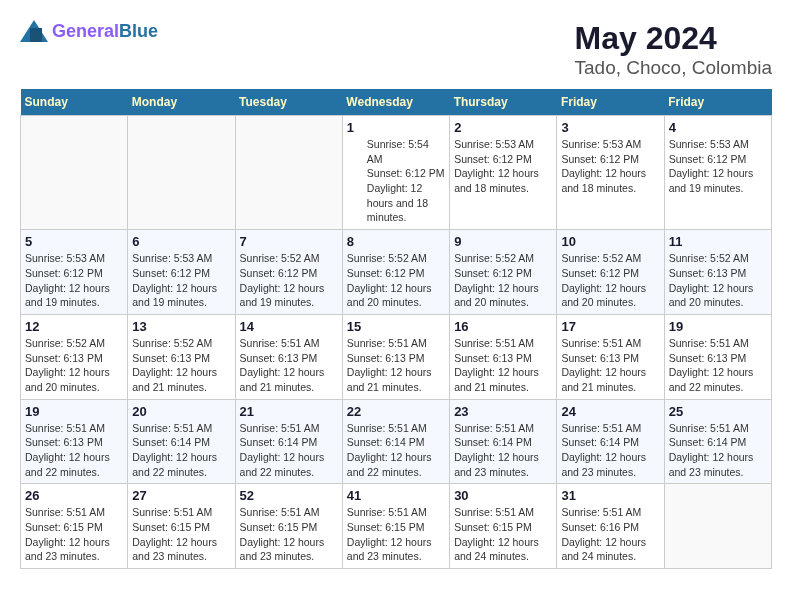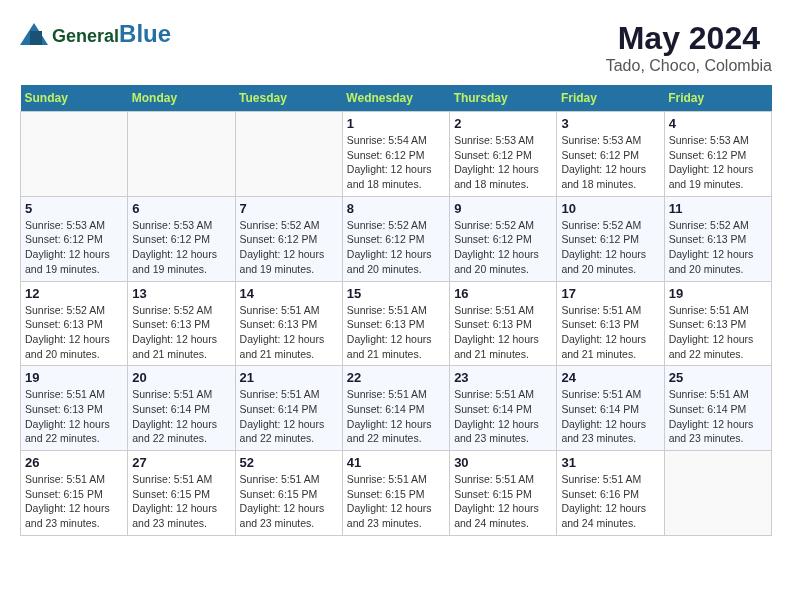--- a/index.html
+++ b/index.html
@@ -17,51 +17,51 @@
       margin-bottom: 10px;
     }
     .logo {
       display: flex;
       align-items: center;
       gap: 4px;
     }
     .logo-text-general {
       font-size: 18px;
       font-weight: bold;
-      color: #14532d;
+      color: #8b5cf6;
     }
     .logo-text-blue {
-      font-size: 24px;
+      font-size: 18px;
       font-weight: bold;
       color: #2471a3;
     }
     .logo-icon {
       width: 28px;
       height: 22px;
     }
     .title-block {
-      text-align: center;
+      text-align: left;
     }
     .month-year {
       font-size: 32px;
       font-weight: bold;
       color: #1a1a2e;
     }
     .location {
-      font-size: 16px;
+      font-size: 19px;
       color: #555;
     }
     table {
       width: 100%;
       border-collapse: collapse;
       font-size: 11px;
     }
     th {
       background-color: #2471a3;
-      color: #bef264;
+      color: #fef9c3;
       padding: 6px 4px;
       text-align: left;
       font-size: 12px;
       font-weight: bold;
     }
     td {
       border: 1px solid #ccc;
       vertical-align: top;
       padding: 4px;
       width: 107px;
@@ -118,21 +118,21 @@
         <th>Friday</th>
       </tr>
   </thead>
   <tbody id="calendar-body">
   <tr>
         <td class="empty"></td>
         <td class="empty"></td>
         <td class="empty"></td>
         <td>
           <span class="day-num">1</span>
-          <div class="day-info" style="white-space: pre-wrap;">Sunrise: 5:54 AM
+          <div class="day-info" style="white-space: pre-wrap; margin-left: 20px;">Sunrise: 5:54 AM
 Sunset: 6:12 PM
 Daylight: 12 hours and 18 minutes.</div>
         </td>
         <td>
           <span class="day-num">2</span>
           <div class="day-info" style="white-space: pre-wrap;">Sunrise: 5:53 AM
 Sunset: 6:12 PM
 Daylight: 12 hours and 18 minutes.</div>
         </td>
         <td>

